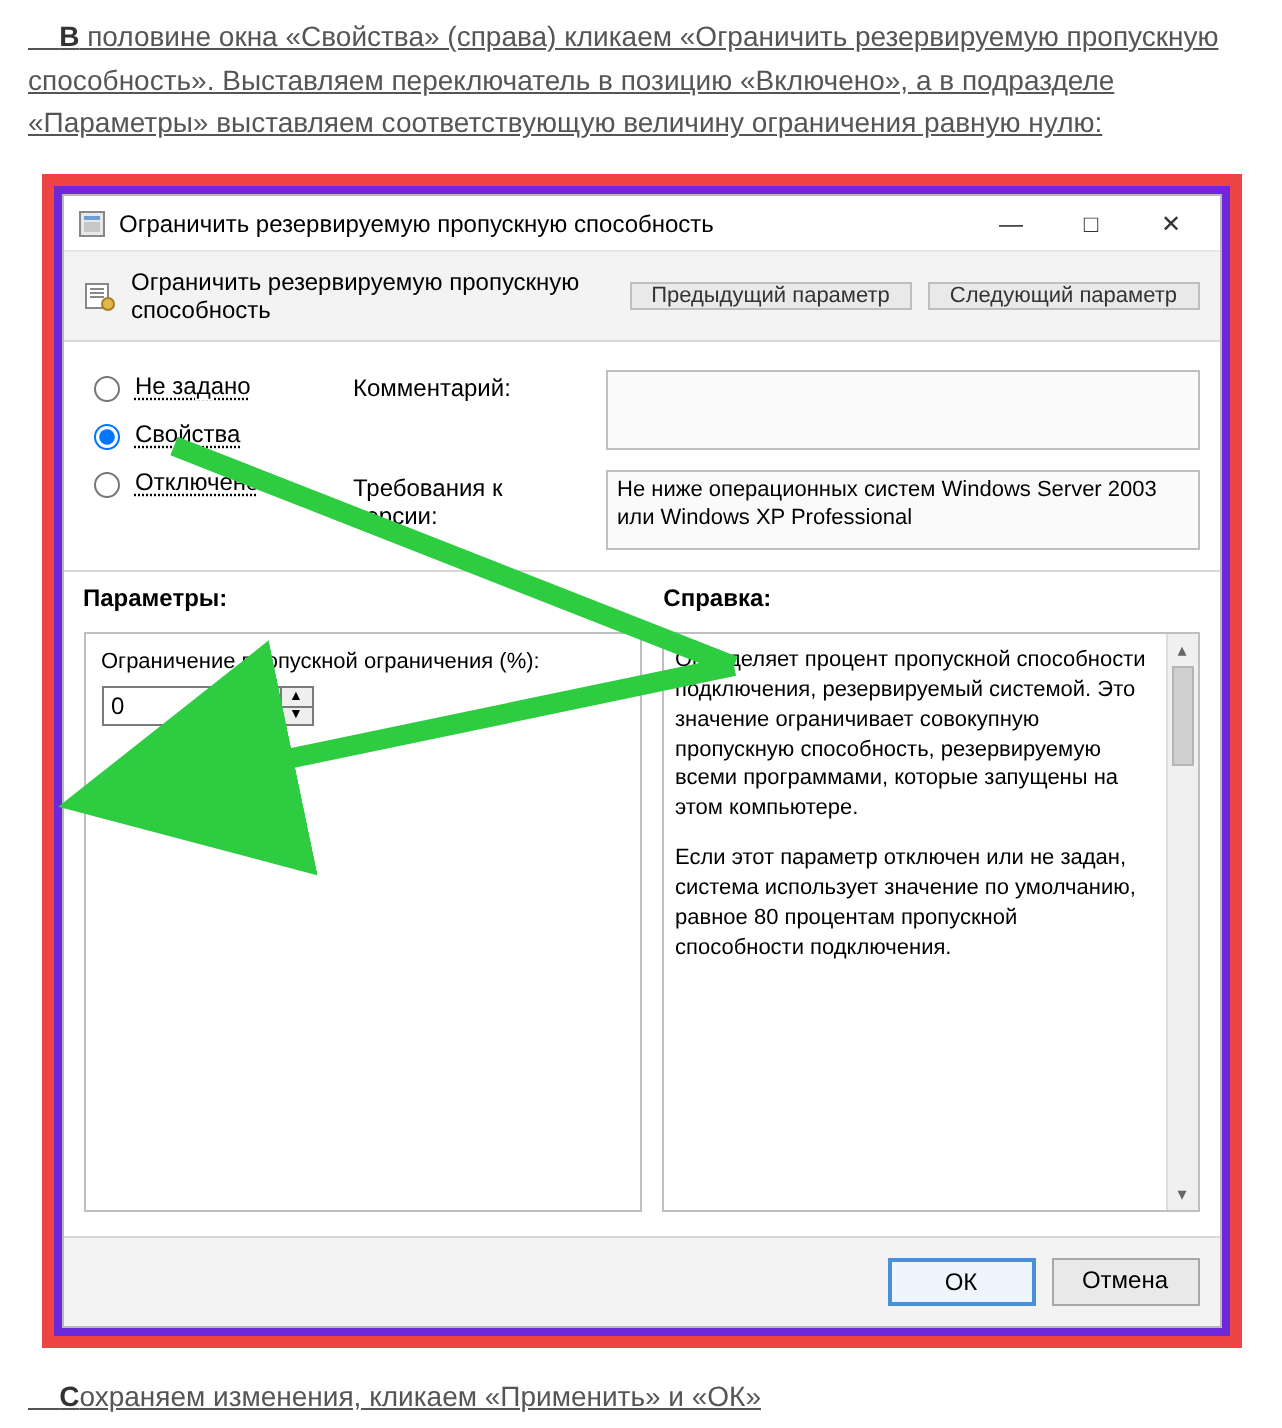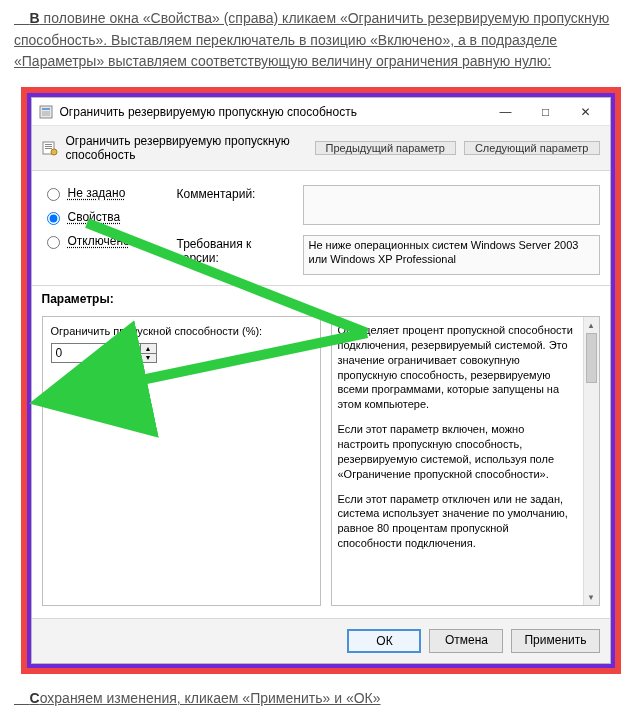--- a/index.html
+++ b/index.html
@@ -235,53 +235,52 @@
       <div class="kv">
         <div class="lab">Комментарий:</div>
         <div class="box"></div>
         <div class="lab">Требования к версии:</div>
         <div class="box">Не ниже операционных систем Windows Server 2003 или Windows XP Professional</div>
       </div>
     </div>
 
     <div class="splitlabels">
       <div class="l">Параметры:</div>
+      <div class="r">Справка:</div>
     </div>
 
     <div class="lower">
       <div class="params">
-        <div class="plabel">Ограничить пропускной способности (%):</div>
+        <div class="plabel">Ограничение пропускной ограничения (%):</div>
         <div class="numrow">
           <input type="text" value="0" style="">
           <div class="spin">
             <div>▲</div>
             <div>▼</div>
           </div>
         </div>
       </div>
 
       <div class="help">
         <div class="inner">
           <p>Определяет процент пропускной способности подключения, резервируемый системой. Это значение ограничивает совокупную пропускную способность, резервируемую всеми программами, которые запущены на этом компьютере.</p>
-          <p>Если этот параметр включен, можно настроить пропускную способность, резервируемую системой, используя поле «Ограничение пропускной способности».</p>
           <p>Если этот параметр отключен или не задан, система использует значение по умолчанию, равное 80 процентам пропускной способности подключения.</p>
 
         </div>
         <div class="sb">
           <div>▴</div>
           <div class="thumb"></div>
           <div>▾</div>
         </div>
       </div>
     </div>
 
     <div class="footer">
       <div class="btn primary">ОК</div>
       <div class="btn">Отмена</div>
-      <div class="btn">Применить</div>
     </div>
   </div>
 
   <svg class="arrow" width="600" height="560">
     <defs>
       <marker id="ah" markerWidth="12" markerHeight="12" refX="2" refY="6" orient="auto">
         <path d="M0,0 L12,6 L0,12 Z" fill="#2ecc40"></path>
       </marker>
     </defs>
     <line x1="60" y1="130" x2="340" y2="240" stroke="#2ecc40" stroke-width="10"></line>

